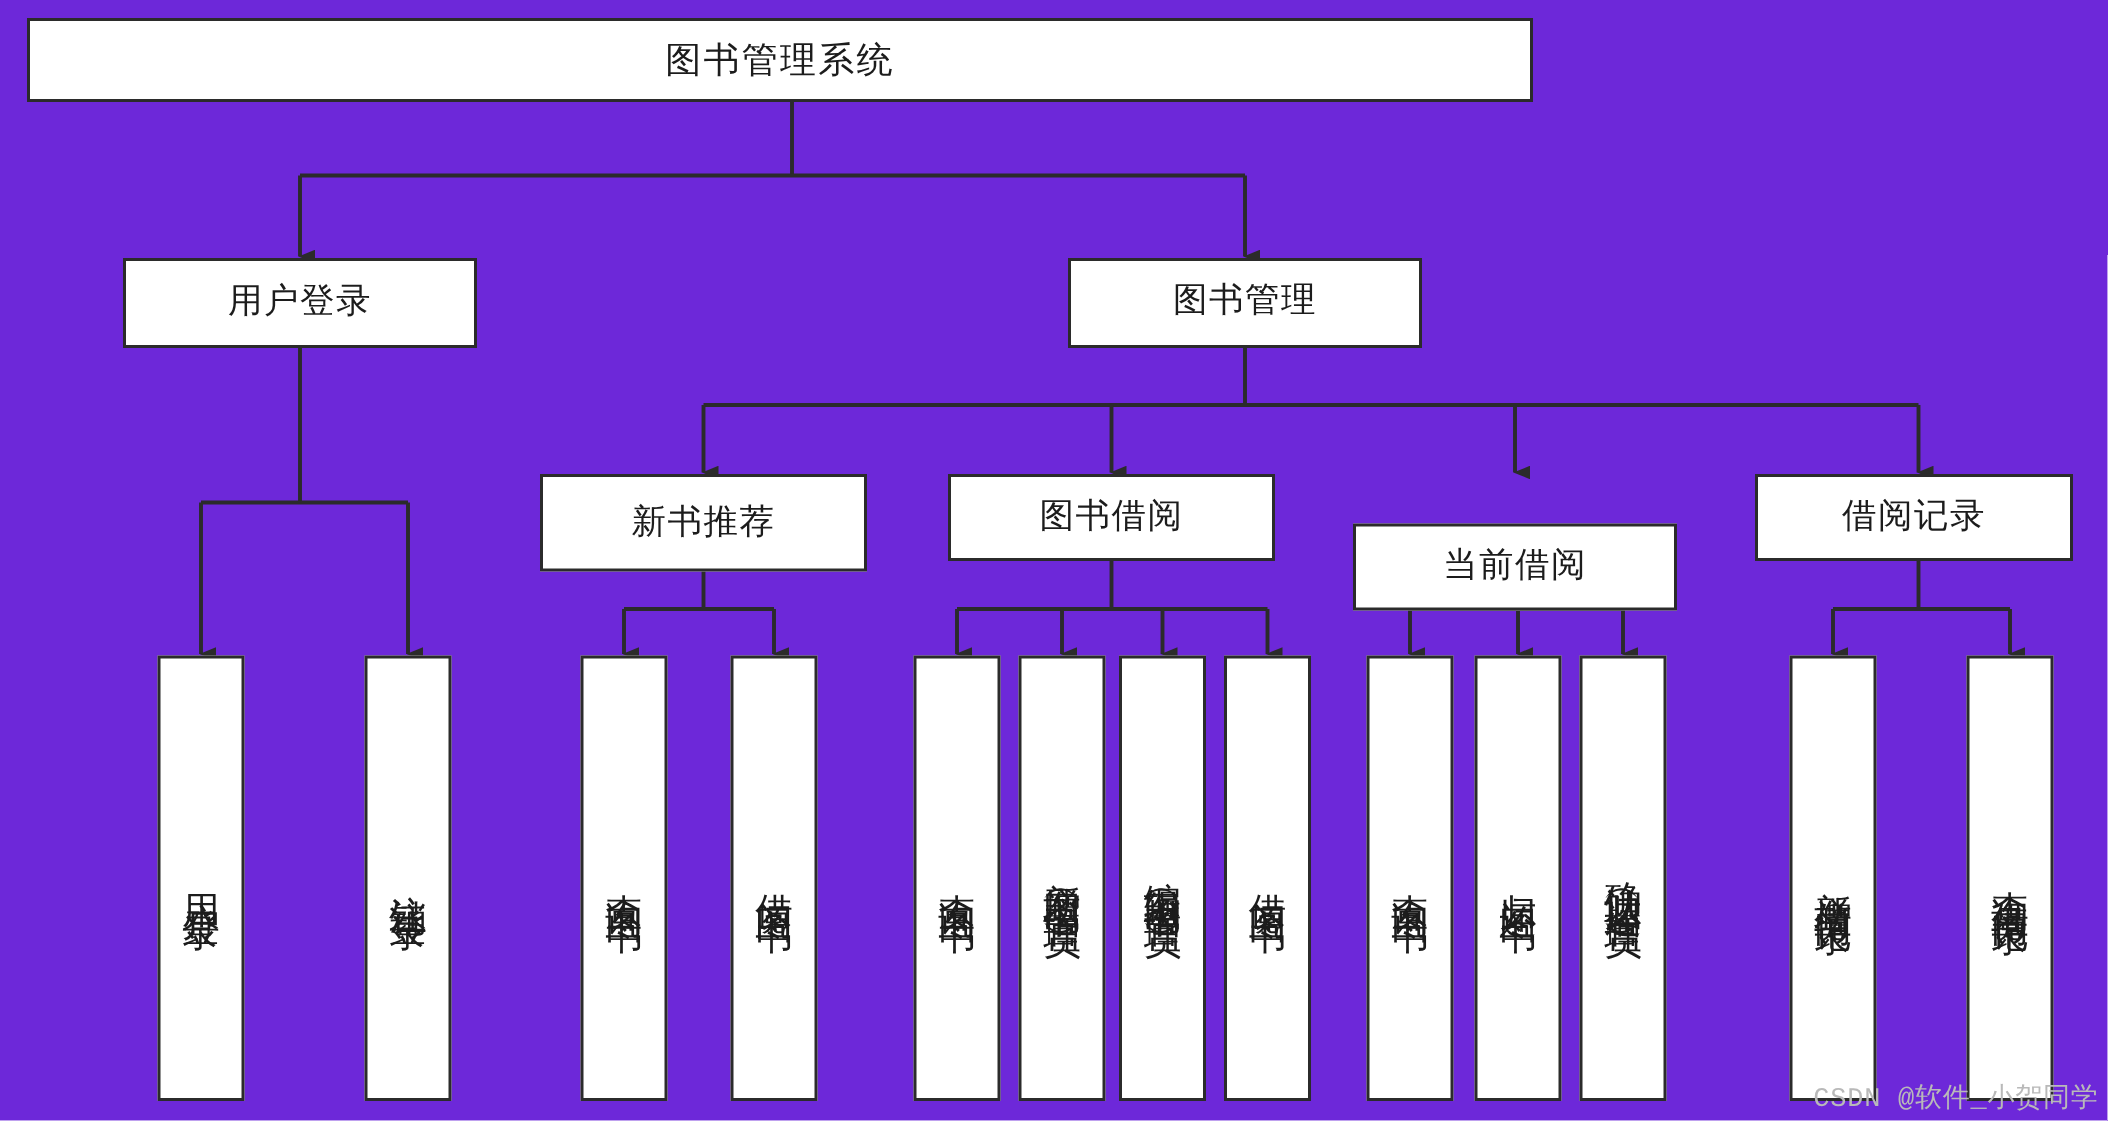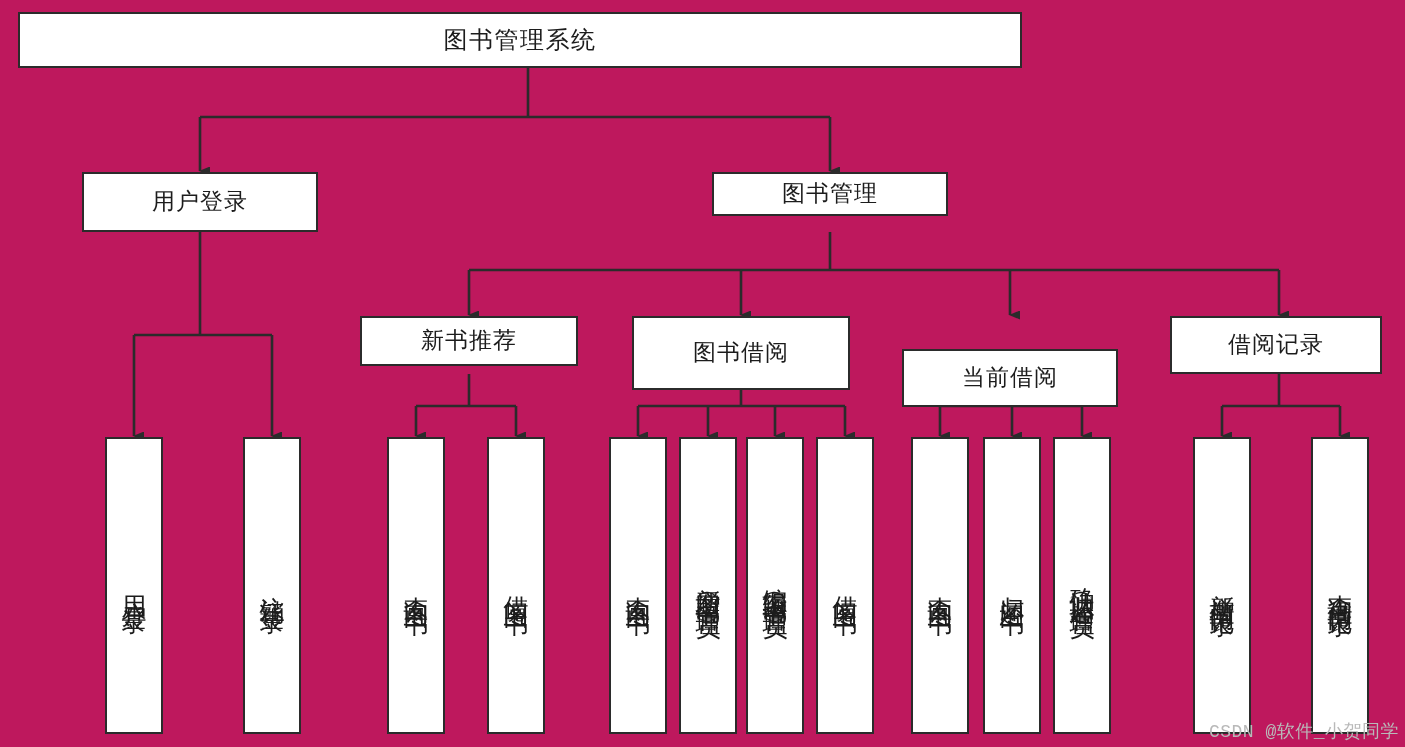--- a/index.html
+++ b/index.html
@@ -8,21 +8,21 @@
     padding: 0;
     background: #ffffff;
   }
   body {
     font-family: "DejaVu Sans", "Liberation Sans", sans-serif;
   }
   #diagram-root {
     position: relative;
     width: 1405px;
     height: 747px;
-    background: #be185d;
+    background: #6d28d9;
     overflow: hidden;
   }
   #diagram-svg {
     position: absolute;
     left: 0;
     top: 0;
     width: 1405px;
     height: 747px;
   }
   .node {
@@ -121,27 +121,27 @@
   </svg>
 
   <div class="node root-label" id="node-root" style="left: 18px; top: 12px; width: 1004px; height: 56px;">
     <span>图书管理系统</span>
   </div>
 
   <div id="nodes-layer">
       <div class="node h-label" style="left: 82px; top: 172px; width: 236px; height: 60px;">
         <span>用户登录</span>
       </div>
-      <div class="node h-label" style="left: 712px; top: 172px; width: 236px; height: 44px;">
+      <div class="node h-label" style="left: 712px; top: 172px; width: 236px; height: 60px; font-family: Liberation Mono, monospace;">
         <span>图书管理</span>
       </div>
-      <div class="node h-label" style="left: 360px; top: 316px; width: 218px; height: 50px;">
+      <div class="node h-label" style="left: 360px; top: 316px; width: 218px; height: 65px;">
         <span>新书推荐</span>
       </div>
-      <div class="node h-label" style="left: 632px; top: 316px; width: 218px; height: 74px;">
+      <div class="node h-label" style="left: 632px; top: 316px; width: 218px; height: 58px;">
         <span>图书借阅</span>
       </div>
       <div class="node h-label" style="left: 902px; top: 316px; width: 216px; height: 58px; margin-top: 33px;">
         <span>当前借阅</span>
       </div>
       <div class="node h-label" style="left: 1170px; top: 316px; width: 212px; height: 58px;">
         <span>借阅记录</span>
       </div>
       <div class="node v-label" style="left: 105px; top: 437px; width: 58px; height: 297px;">
         <span>用户登录</span>

